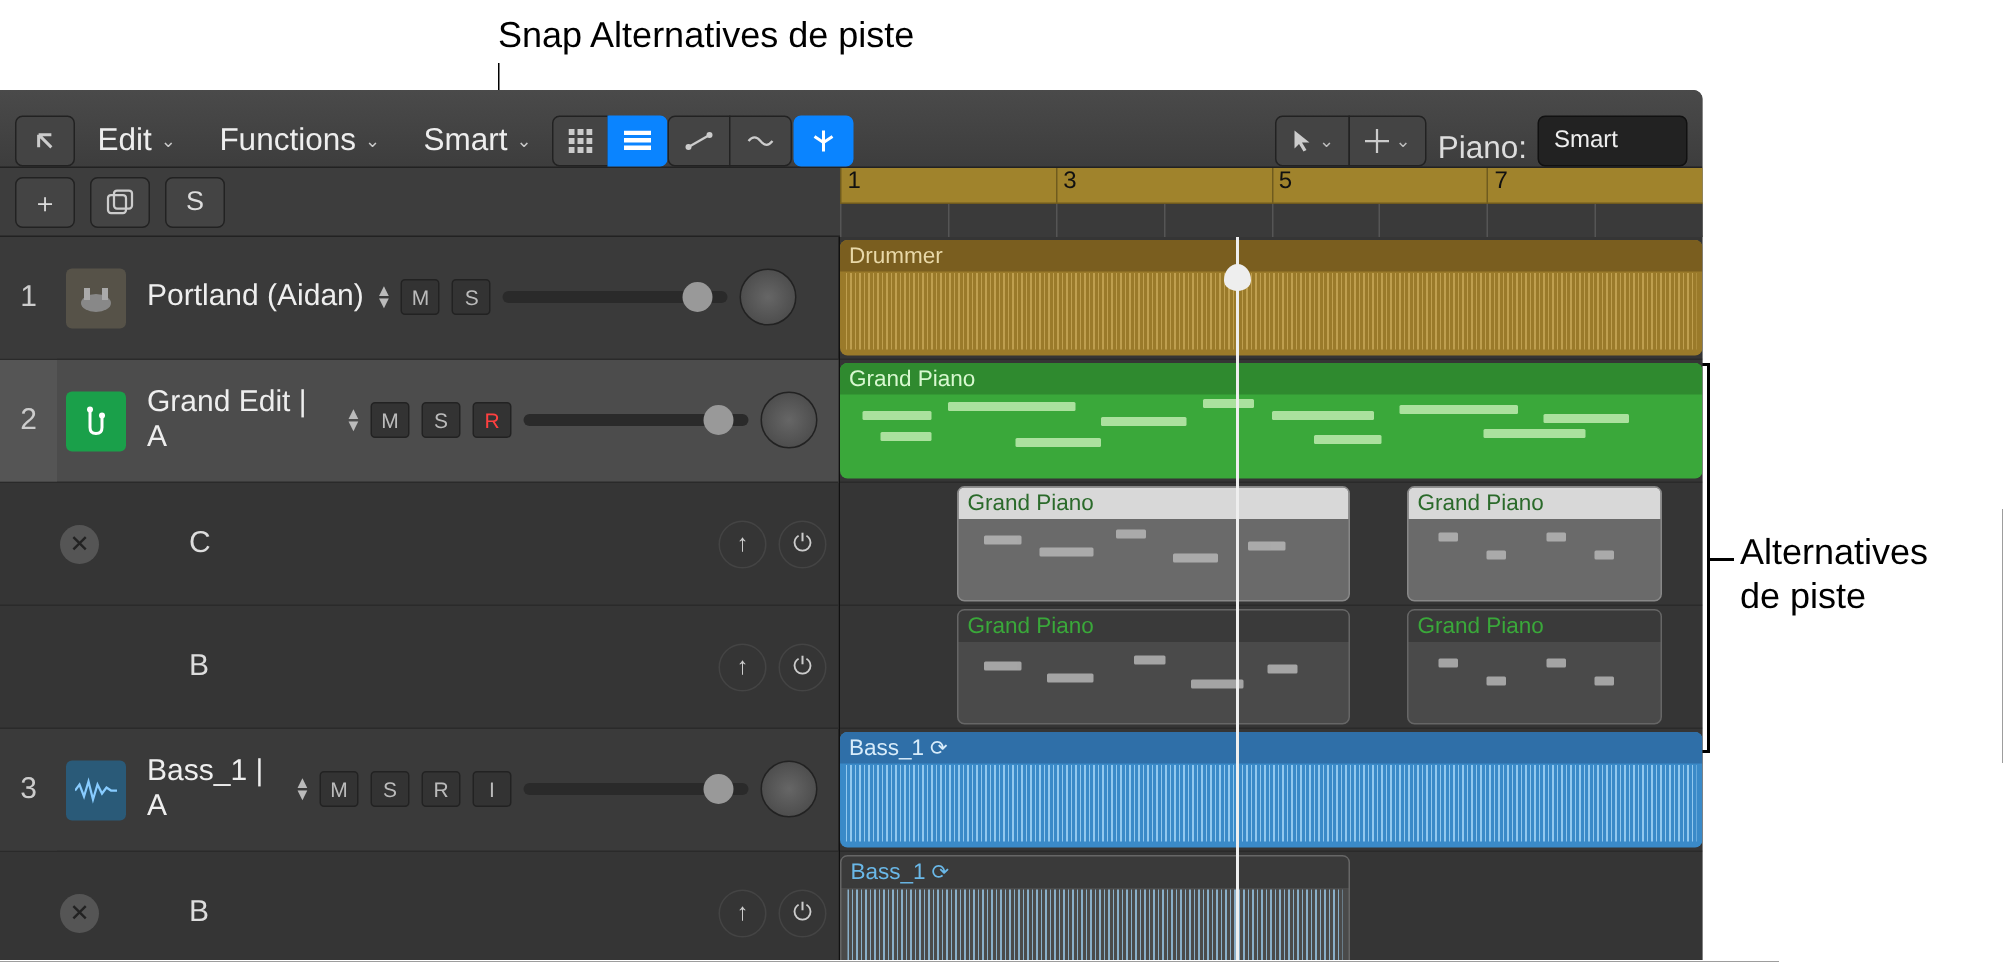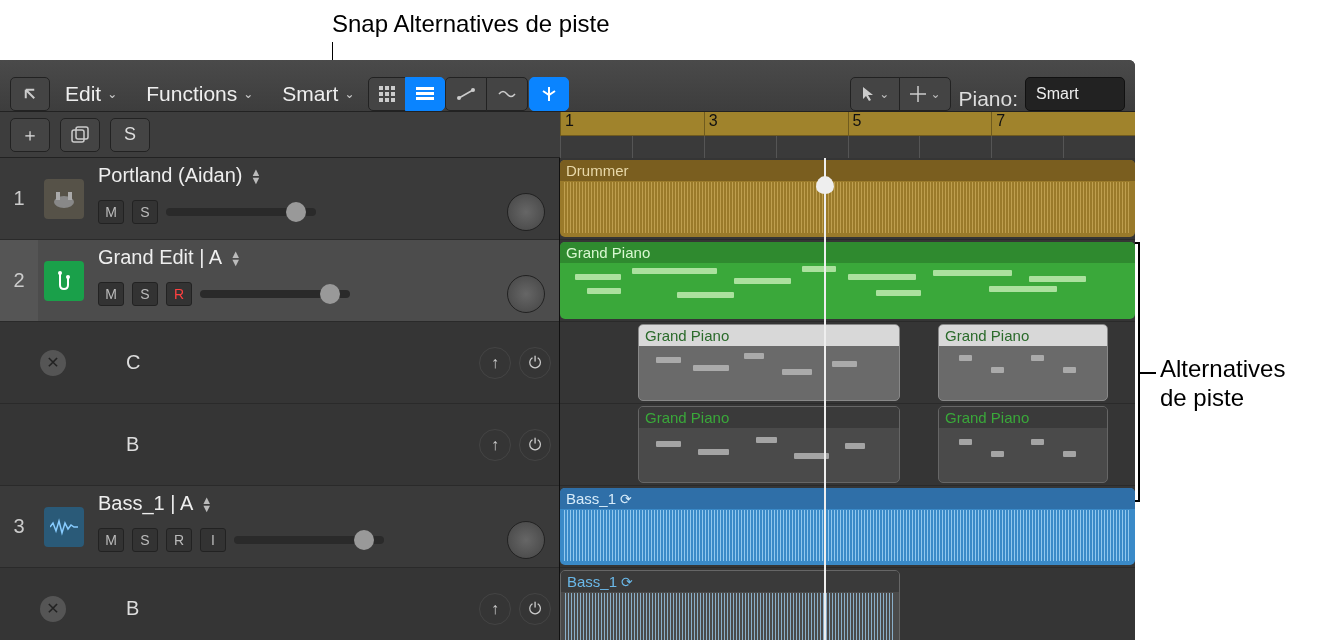--- a/index.html
+++ b/index.html
@@ -49,21 +49,21 @@
 
 
 .th-row { display: flex; align-items: stretch; border-bottom: 1px solid #2a2a2a; position: relative; }
 .th-num { width: 38px; display: flex; align-items: center; justify-content: center; color: #ccc; font-size: 20px; background: #3a3a3a; }
 .th-num.sel { background: #555; }
 .th-icon { width: 52px; display: flex; align-items: center; justify-content: center; }
 .th-icon .iconbox { width: 40px; height: 40px; border-radius: 4px; display:flex; align-items:center; justify-content:center; }
 .icon-drum { background: #565248; }
 .icon-midi { background: #1aa04a; }
 .icon-audio { background: #2a5a78; }
-.th-body { flex: 1; padding: 6px 8px 8px 8px; display: flex; flex-direction: column; gap: 6px; }
+.th-body { flex: 1; padding: 6px 8px 8px 8px; display: flex; flex-direction: row; gap: 6px; }
 .th-title { color: #eee; font-size: 20px; display: flex; align-items: center; gap: 4px; }
 .updown { font-size: 11px; line-height: 8px; color: #bbb; display:inline-flex; flex-direction:column; margin-left:4px;}
 .th-ctrls { display: flex; align-items: center; gap: 8px; }
 .ms-btn { width: 26px; height: 24px; background: #333; border: 1px solid #222; color: #bbb; font-size: 14px; border-radius: 3px; display:inline-flex; align-items:center; justify-content:center; cursor:pointer; }
 .ms-btn.rec { color: #ff4040; }
 .vol-slider { width: 150px; height: 8px; background: #2a2a2a; border-radius: 4px; position: relative; }
 .vol-slider .thumb { position: absolute; right: 10px; top: -6px; width: 20px; height: 20px; background: #999; border-radius: 50%; }
 .pan-knob { width: 38px; height: 38px; background: radial-gradient(#666,#444); border-radius: 50%; border: 1px solid #222; margin-left: auto; margin-right: 6px; position:relative; }
 .th-row.sel { background: #4c4c4c; }
 

